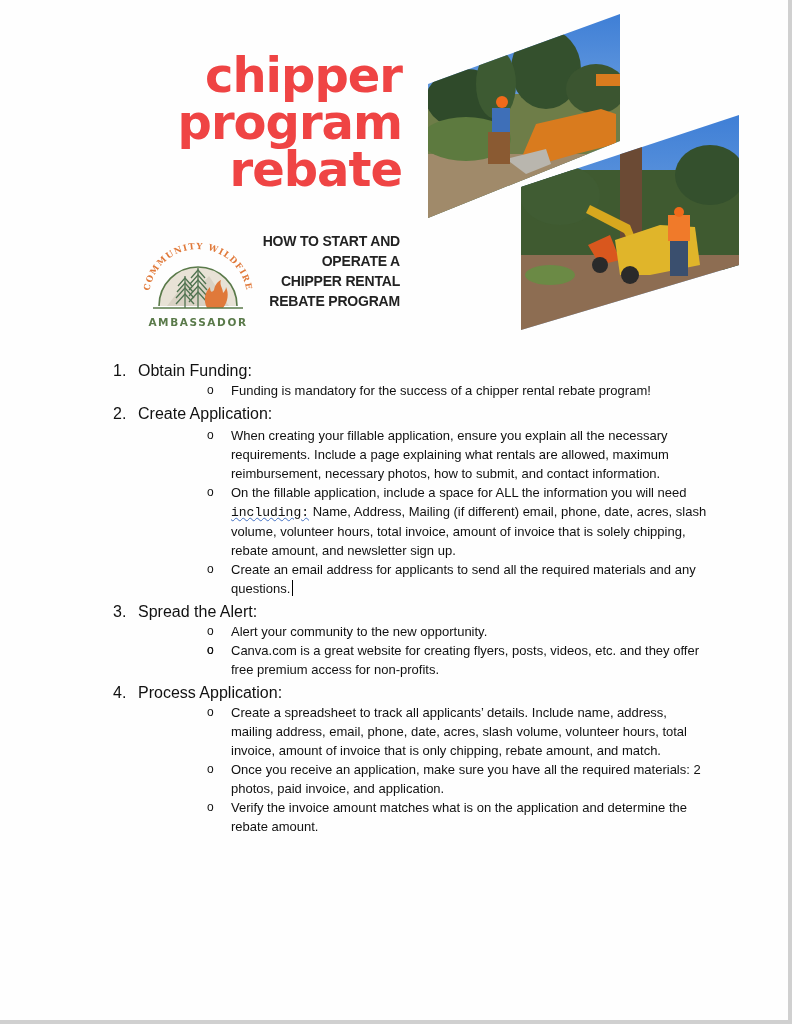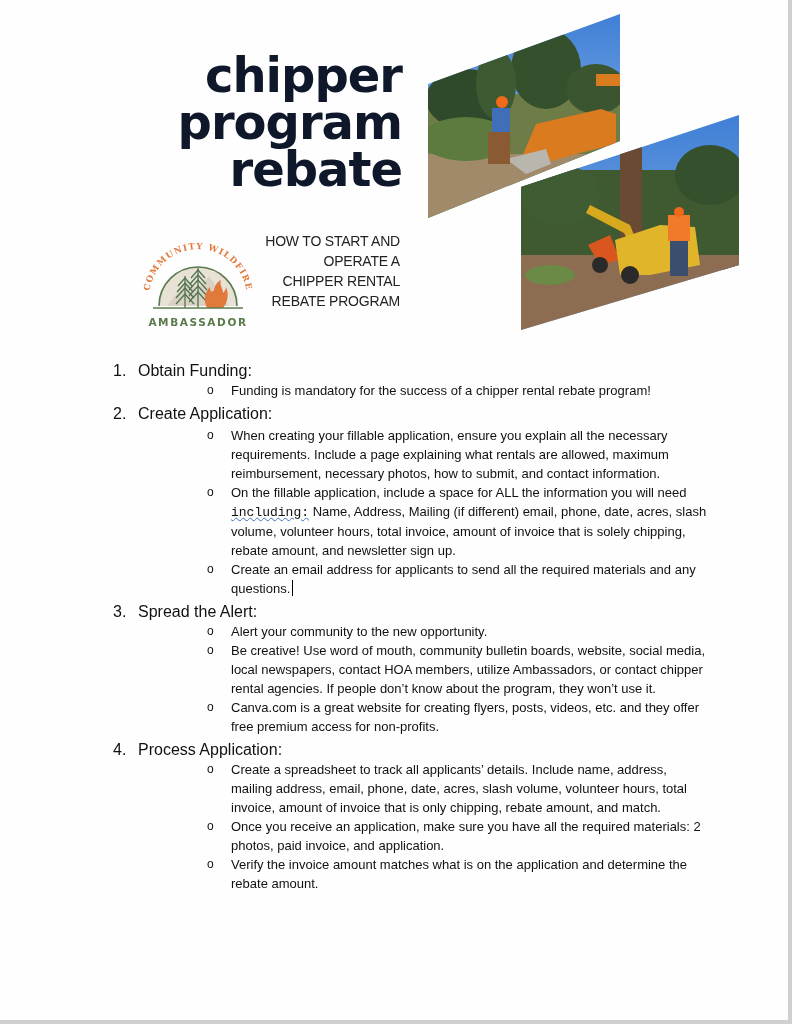--- a/index.html
+++ b/index.html
@@ -5,29 +5,29 @@
   html, body { margin: 0; padding: 0; }
   body {
     width: 792px; height: 1024px; background: #d0d0d0; position: relative; overflow: hidden;
     font-family: "Liberation Sans", sans-serif;
   }
   .page {
     position: absolute; left: 0; top: 0; width: 788px; height: 1020px; background: #fefefe;
   }
   .title {
     position: absolute; left: 140px; top: 52px; width: 262px; text-align: right;
-    font-family: "DejaVu Sans", sans-serif; font-weight: bold; color: #0f172a;
+    font-family: "DejaVu Sans", sans-serif; font-weight: bold; color: #ef4444;
     font-size: 48px; line-height: 47px; letter-spacing: -1px;
   }
   .title div { white-space: nowrap; }
   .subtitle {
     position: absolute; left: 235px; top: 231px; width: 165px; text-align: right;
     font-size: 14px; line-height: 20px; color: #222; letter-spacing: -0.2px;
   }
-  .subtitle div { white-space: nowrap; }
+  .subtitle div { white-space: nowrap; font-weight: bold; }
   .logo { position: absolute; left: 137px; top: 240px; width: 122px; height: 92px; }
   .photo { position: absolute; }
   .content {
     position: absolute; left: 0; top: 360px; width: 788px;
     font-family: "Liberation Sans", sans-serif; color: #111;
   }
   .step { position: relative; }
   .step-head {
     position: relative; padding-left: 138px; font-size: 16px; line-height: 21px; height: 21px;
   }
@@ -169,21 +169,20 @@
       <div class="step-head">
         <span class="step-num">3.</span>
         <span>Spread the Alert:</span>
       </div>
       <div class="bullet">
         <span class="bullet-mark">o</span>
         <span>Alert your community to the new opportunity.</span>
       </div>
       <div class="bullet">
         <span class="bullet-mark">o</span>
-        <span>Be creative! Use word of mouth, community bulletin boards, website, social media, local newspapers, contact HOA members, utilize Ambassadors, or contact chipper rental agencies. If people don’t know about the program, they won’t use it.</span>
       </div>
       <div class="bullet">
         <span class="bullet-mark">o</span>
         <span>Canva.com is a great website for creating flyers, posts, videos, etc. and they offer free premium access for non-profits.</span>
       </div>
     </div>
 
     <div class="step">
       <div class="step-head">
         <span class="step-num">4.</span>

